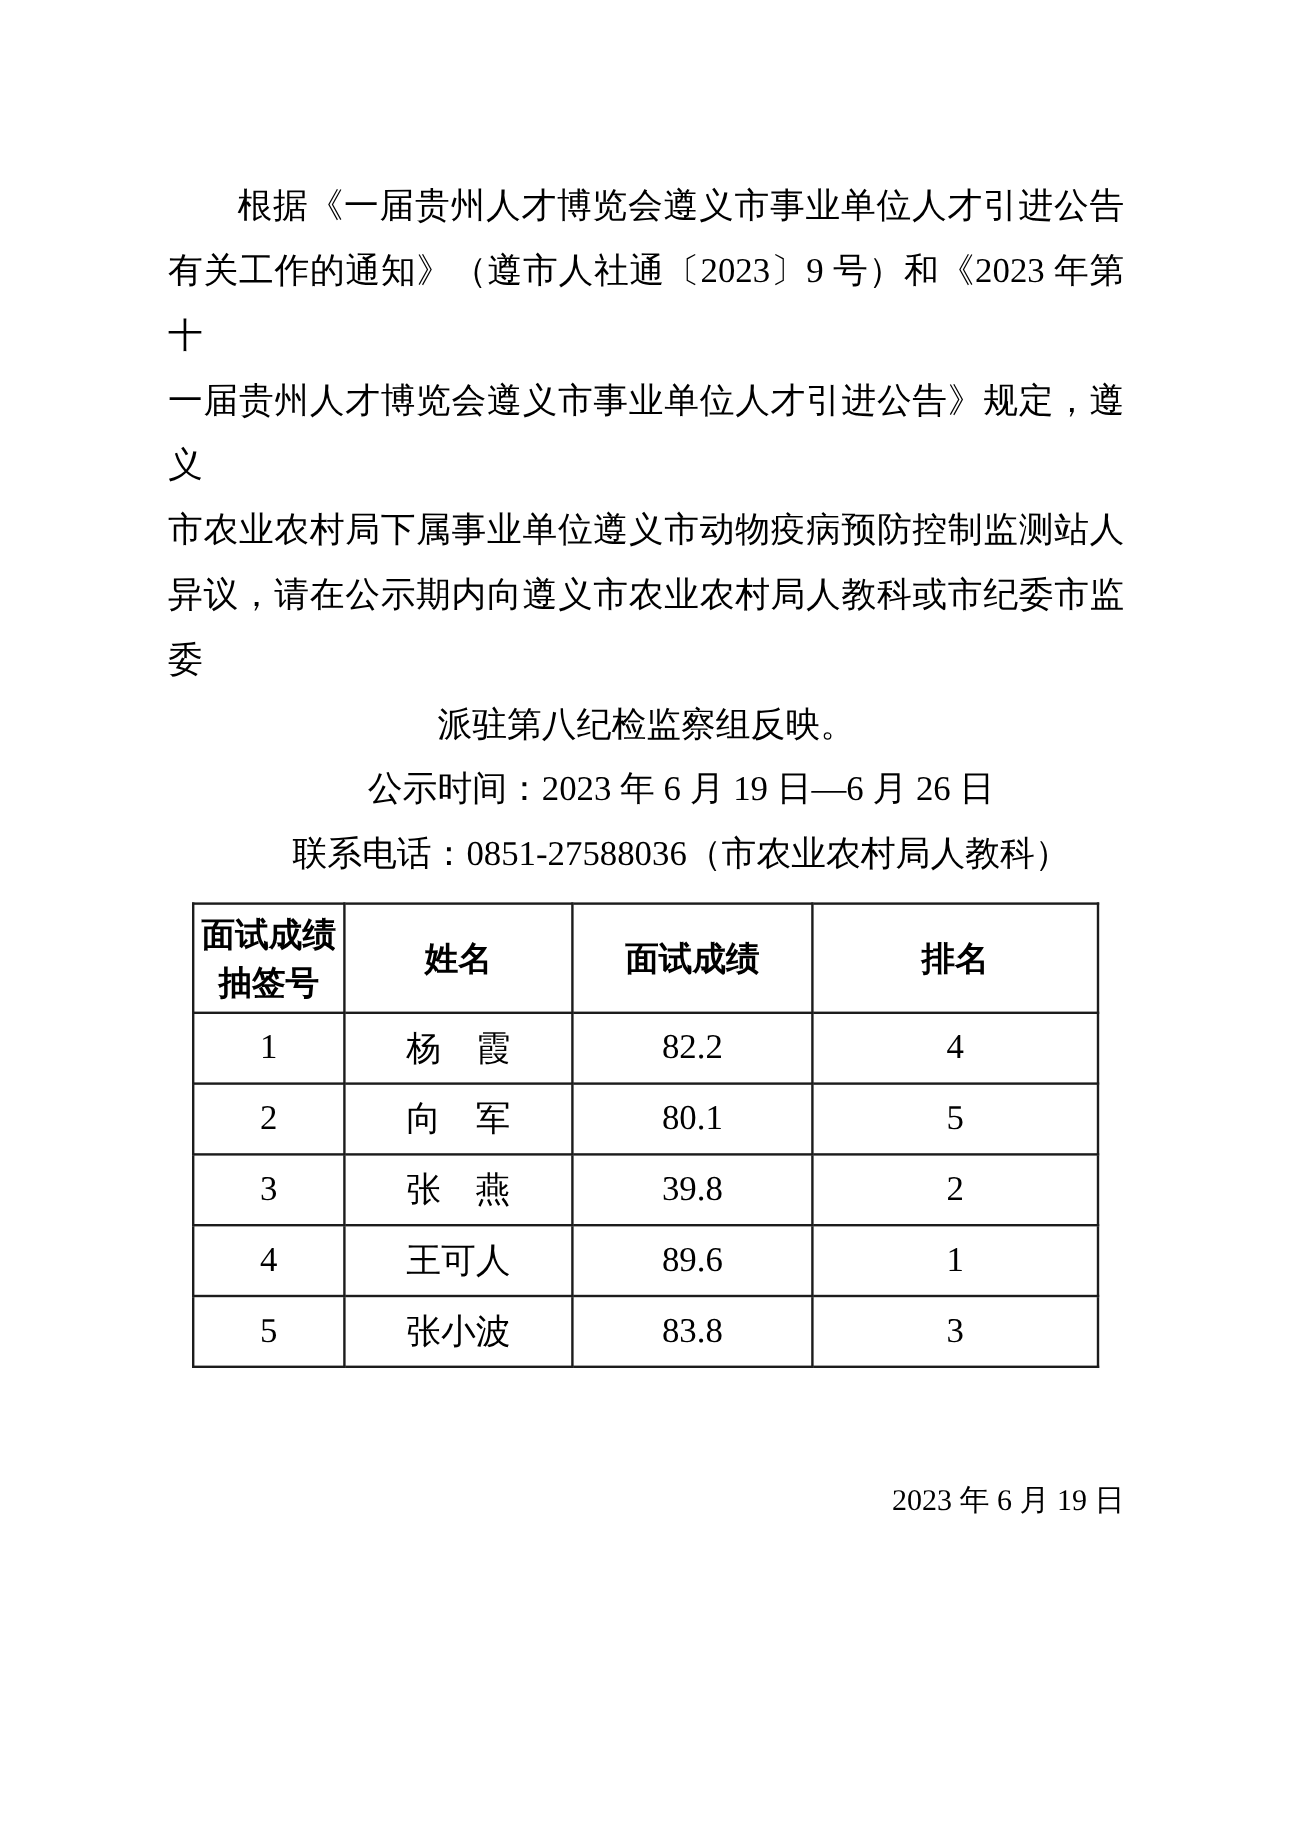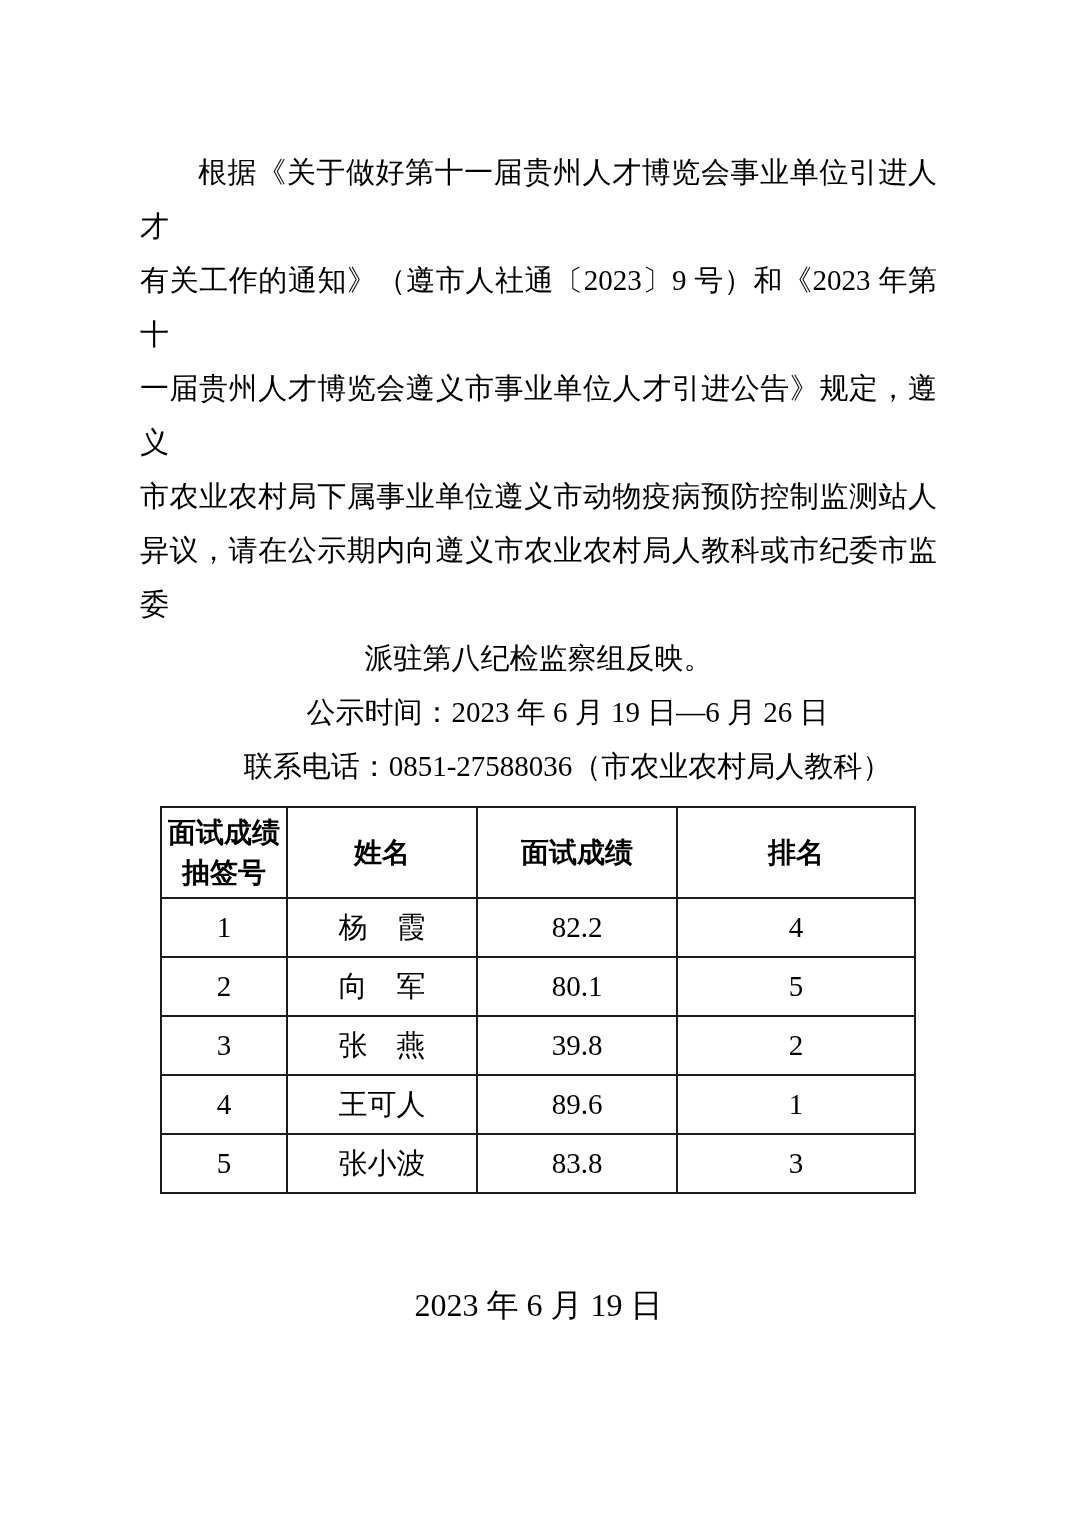--- a/index.html
+++ b/index.html
@@ -56,34 +56,34 @@
   }
   table.score-table td {
     font-size: 29px;
     height: 59px;
     font-weight: normal;
   }
   .hdr-line { display: block; line-height: 40px; }
   .sign-date {
     margin-top: 44px;
     padding-top: 40px;
-    font-size: 32px;
+    font-size: 25px;
     line-height: 54px;
-    text-align: center;
+    text-align: right;
     white-space: nowrap;
   }
 </style>
 </head>
 <body>
 
 <div class="page">
   <div class="content">
 
     <div class="paragraph">
-      <div class="pline jline indent">根据《关于做好第十一届贵州人才博览会事业单位引进人才</div>
+      <div class="pline jline indent">根据《一届贵州人才博览会遵义市事业单位人才引进公告</div>
       <div class="pline jline">有关工作的通知》（遵市人社通〔2023〕9 号）和《2023 年第十</div>
       <div class="pline jline">一届贵州人才博览会遵义市事业单位人才引进公告》规定，遵义</div>
       <div class="pline jline">市农业农村局下属事业单位遵义市动物疫病预防控制监测站人</div>
       <div class="pline jline">异议，请在公示期内向遵义市农业农村局人教科或市纪委市监委</div>
       <div class="pline">派驻第八纪检监察组反映。</div>
     </div>
 
     <div class="pline indent">公示时间：2023 年 6 月 19 日—6 月 26 日</div>
     <div class="pline indent">联系电话：0851-27588036（市农业农村局人教科）</div>
 

